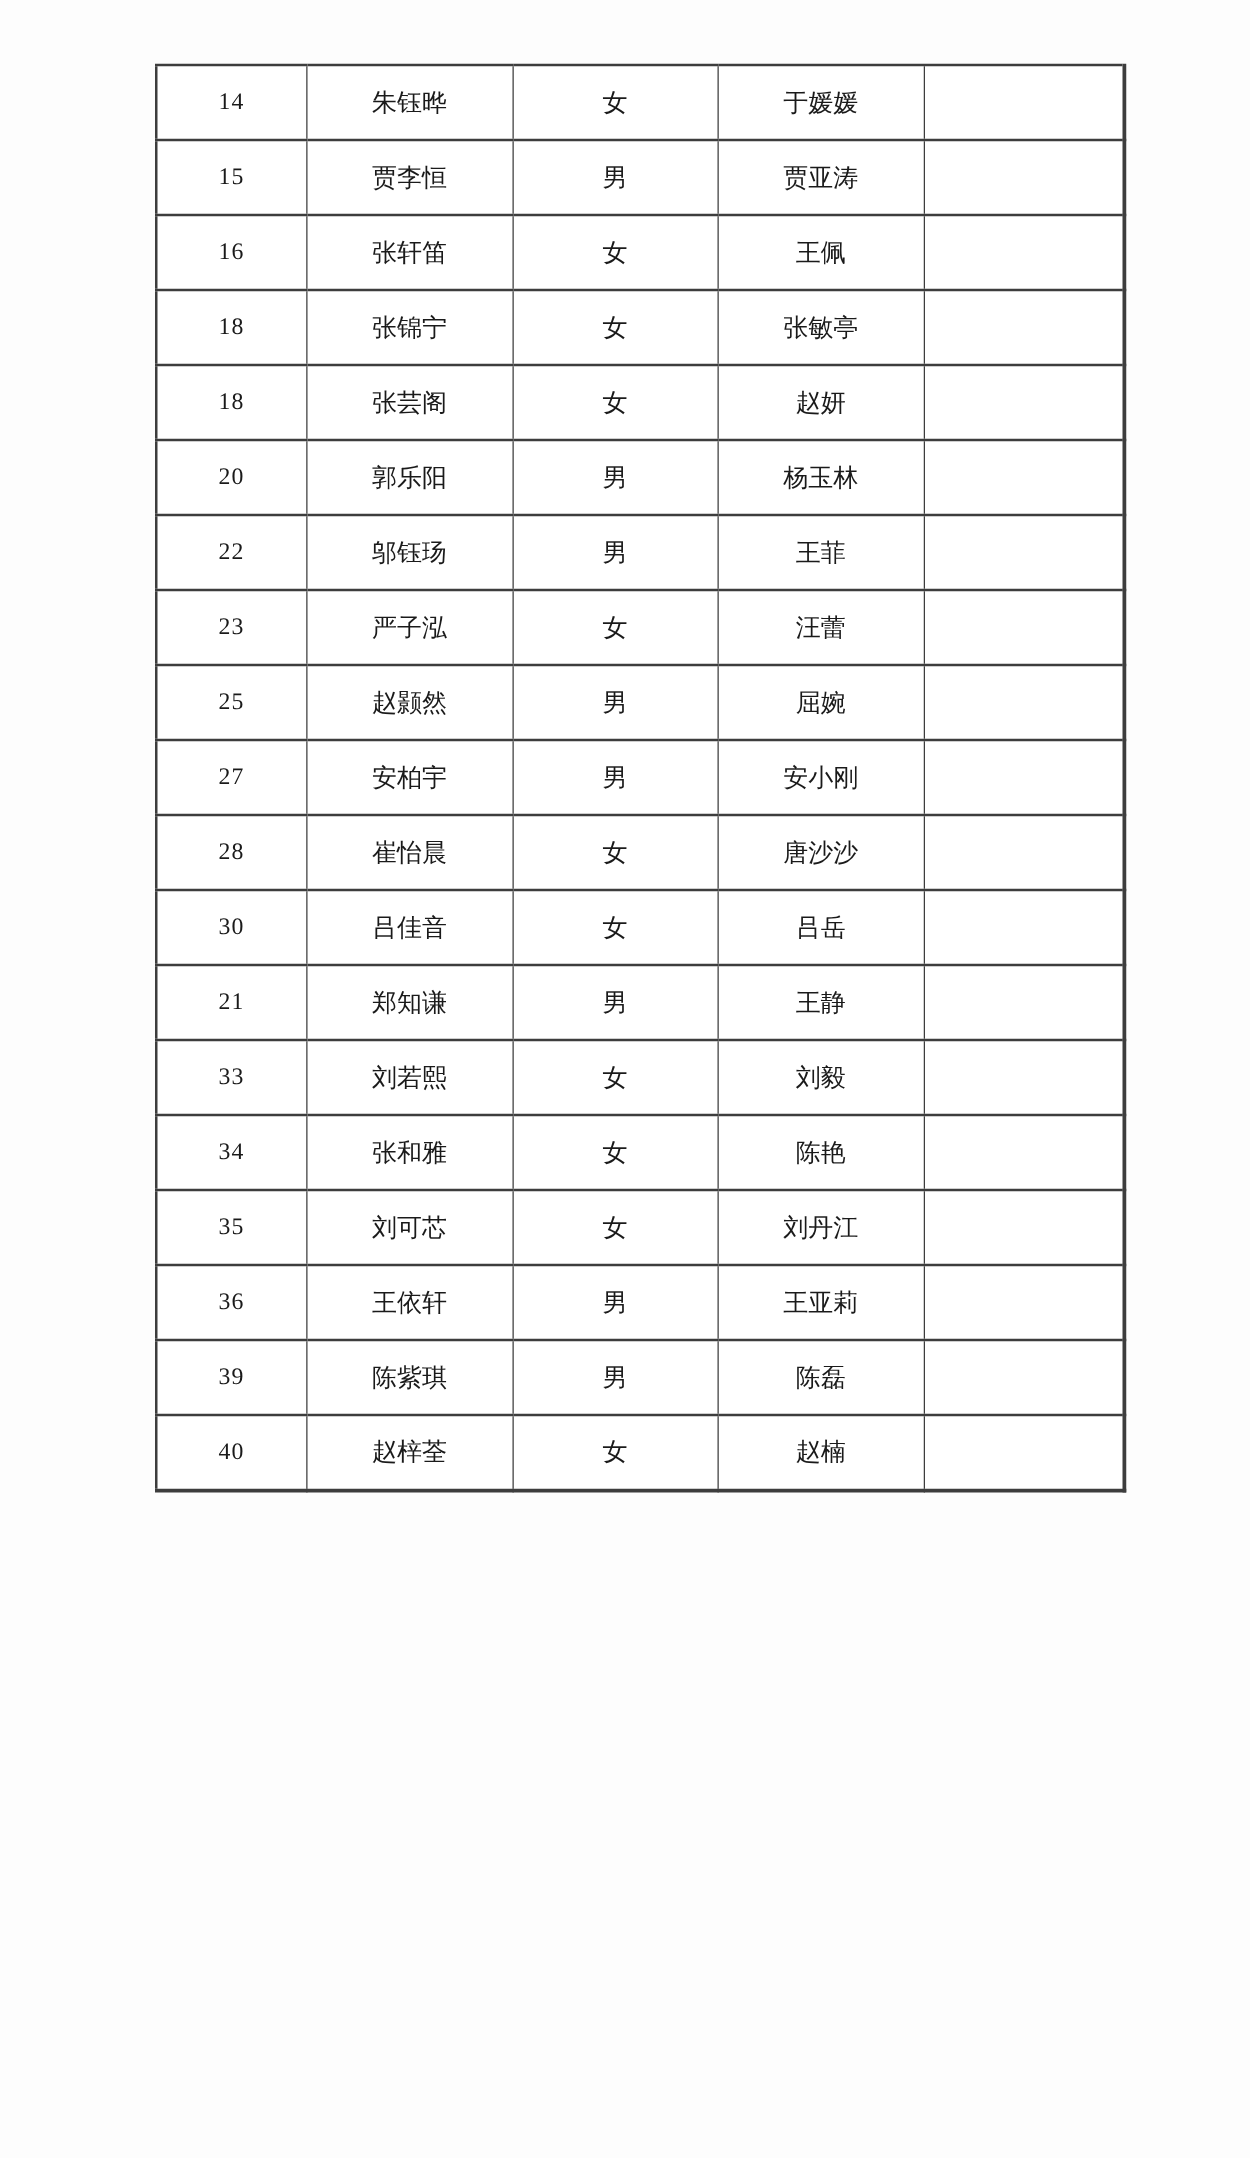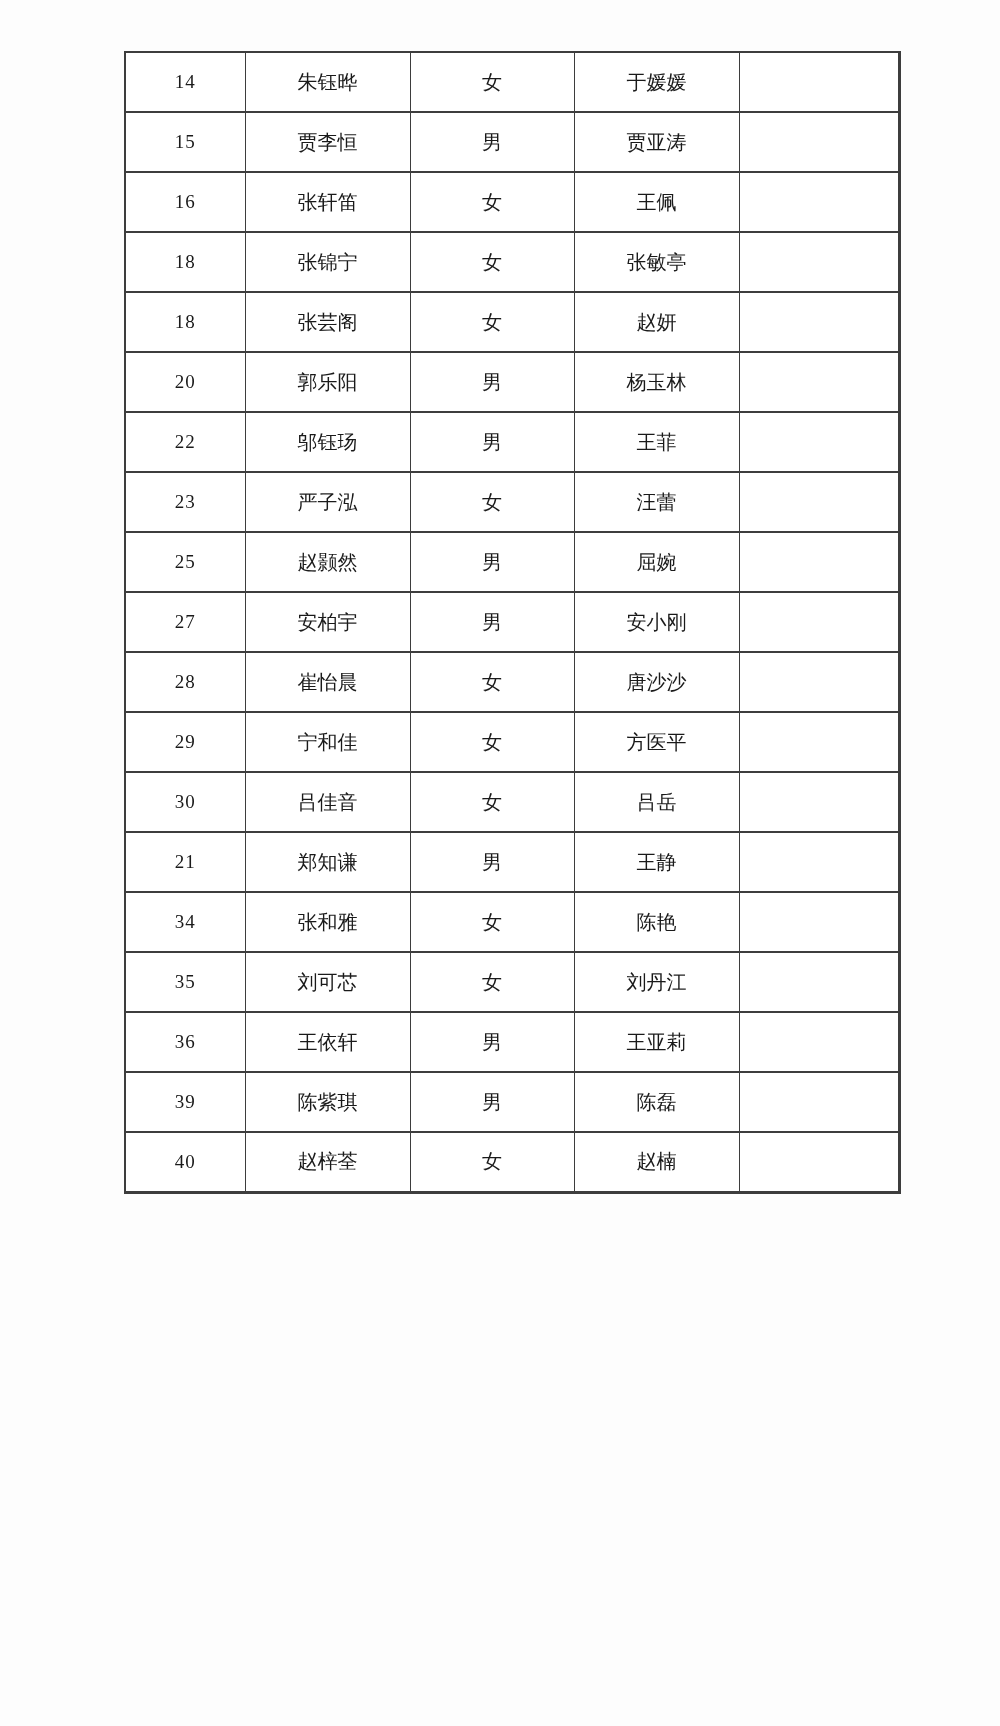--- a/index.html
+++ b/index.html
@@ -145,45 +145,45 @@
   </tr>
 
   <tr>
     <td class="c-num">28</td>
     <td class="c-name">崔怡晨</td>
     <td class="c-gender">女</td>
     <td class="c-parent">唐沙沙</td>
     <td class="c-blank"></td>
   </tr>
 
-  <tr>
-    <td class="c-num">29</td>
-    <td class="c-name">宁和佳</td>
-    <td class="c-gender">女</td>
-    <td class="c-parent">方医平</td>
-    <td class="c-blank"></td>
-  </tr>
 
   <tr>
     <td class="c-num">30</td>
     <td class="c-name">吕佳音</td>
     <td class="c-gender">女</td>
     <td class="c-parent">吕岳</td>
     <td class="c-blank"></td>
   </tr>
 
   <tr>
     <td class="c-num">21</td>
     <td class="c-name">郑知谦</td>
     <td class="c-gender">男</td>
     <td class="c-parent">王静</td>
     <td class="c-blank"></td>
   </tr>
 
 
+  <tr>
+    <td class="c-num">33</td>
+    <td class="c-name">刘若熙</td>
+    <td class="c-gender">女</td>
+    <td class="c-parent">刘毅</td>
+    <td class="c-blank"></td>
+  </tr>
 
   <tr>
     <td class="c-num">34</td>
     <td class="c-name">张和雅</td>
     <td class="c-gender">女</td>
     <td class="c-parent">陈艳</td>
     <td class="c-blank"></td>
   </tr>
 
   <tr>

